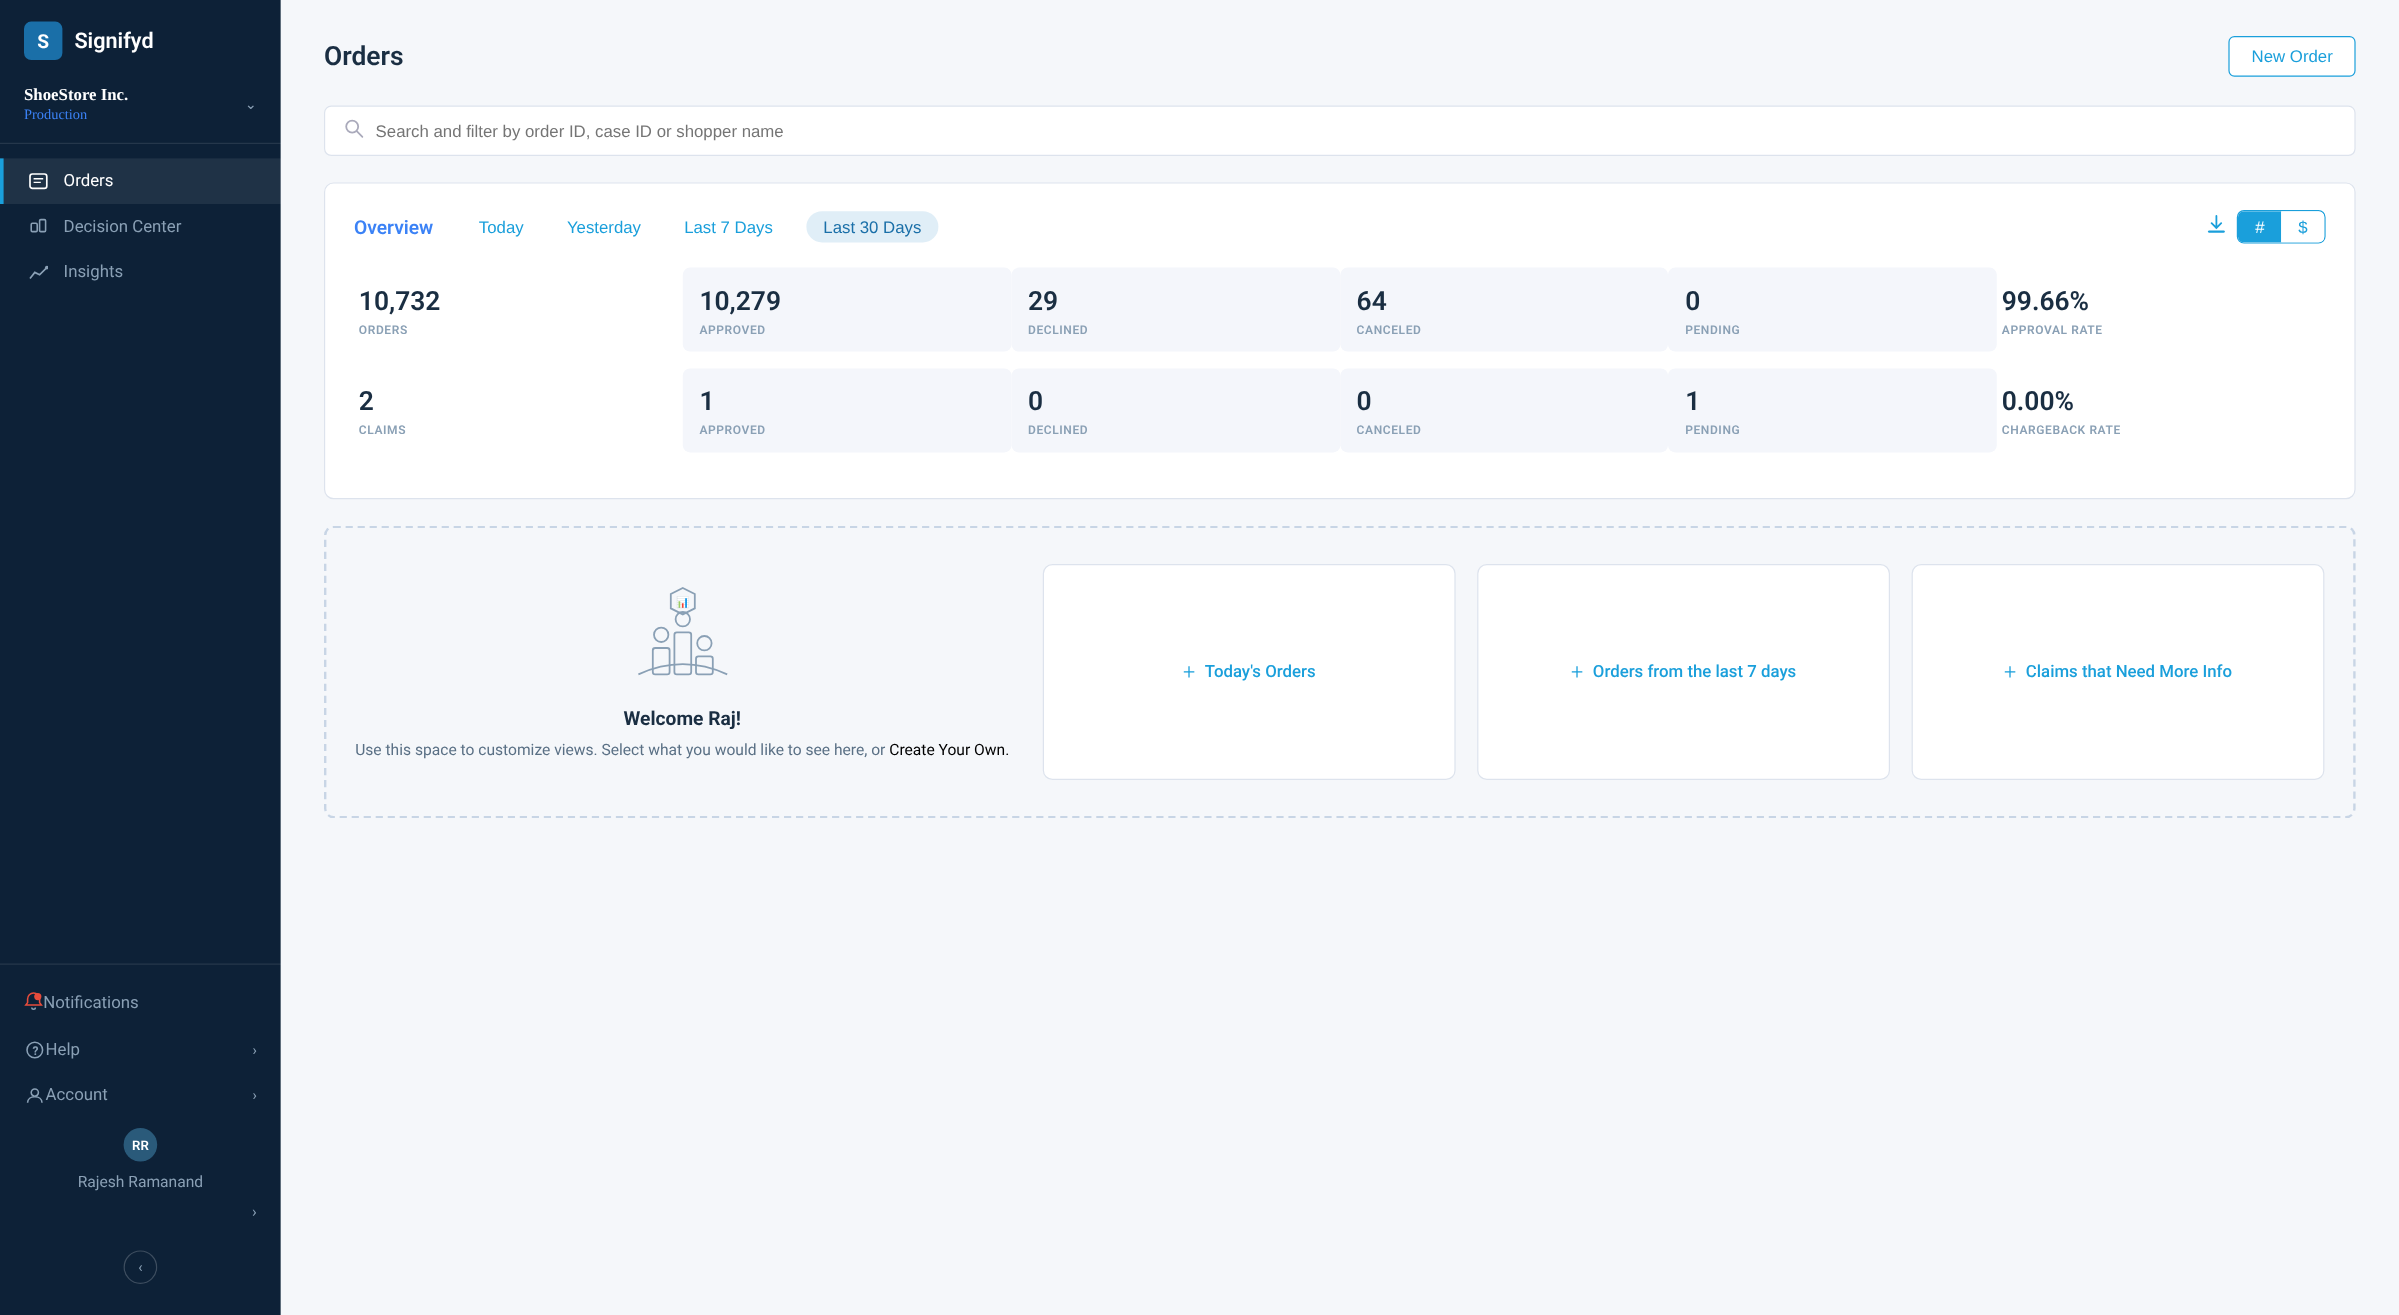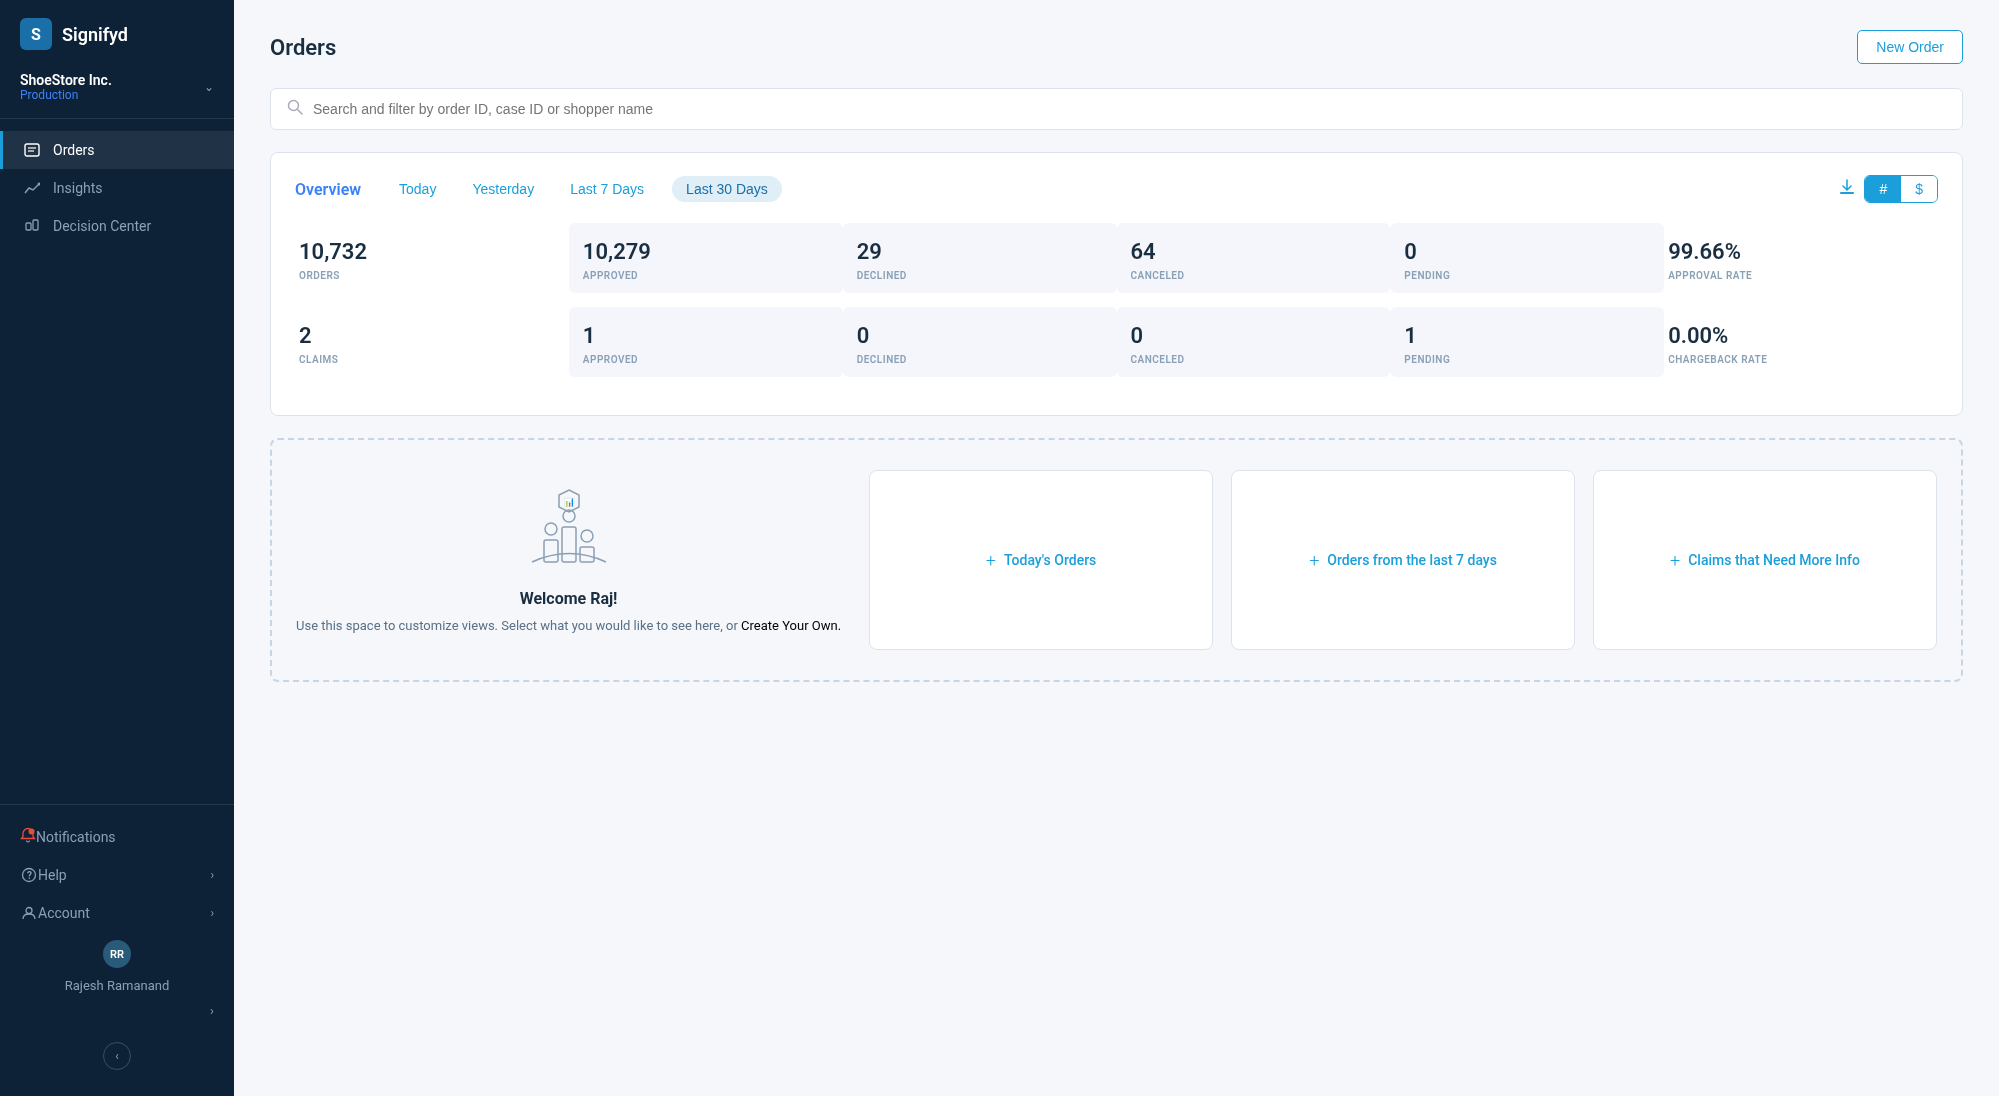--- a/index.html
+++ b/index.html
@@ -26,20 +26,21 @@
       background: #1a6fa8;
       border-radius: 6px;
       display: flex; align-items: center; justify-content: center;
       font-size: 16px; color: #fff; font-weight: bold;
     }
     .logo-text { font-size: 18px; font-weight: 600; color: #fff; }
     .sidebar-account {
       display: flex; align-items: center; justify-content: space-between;
       padding: 8px 20px 16px;
       border-bottom: 1px solid rgba(255,255,255,0.1);
+      font-family: Liberation Serif, serif;
     }
     .sidebar-account-name { font-size: 14px; font-weight: 600; color: #fff; }
     .sidebar-account-sub { font-size: 12px; color: #3b82f6; }
     .chevron-down { font-size: 12px; color: #8aa0b5; }
 
     .sidebar-nav { flex: 1; padding: 12px 0; }
     .nav-item {
       display: flex; align-items: center; gap: 12px;
       padding: 10px 20px;
       cursor: pointer;
@@ -237,34 +238,34 @@
             <rect x="1" y="2" width="14" height="12" rx="2" stroke="#fff" stroke-width="1.4"></rect>
             <line x1="4" y1="6" x2="12" y2="6" stroke="#fff" stroke-width="1.2"></line>
             <line x1="4" y1="9" x2="10" y2="9" stroke="#fff" stroke-width="1.2"></line>
           </svg>
       </span>
       <span>Orders</span>
     </div>
     <div class="nav-item">
       <span class="nav-icon">
         <svg width="16" height="16" viewBox="0 0 16 16" fill="none">
+            <rect x="2" y="5" width="5" height="7" rx="1" stroke="#8aa0b5" stroke-width="1.3"></rect>
+            <rect x="9" y="2" width="5" height="10" rx="1" stroke="#8aa0b5" stroke-width="1.3"></rect>
+          </svg>
+      </span>
+      <span>Decision Center</span>
+    </div>
+    <div class="nav-item">
+      <span class="nav-icon">
+        <svg width="16" height="16" viewBox="0 0 16 16" fill="none">
             <polyline points="1,13 5,8 9,10 15,4" stroke="#8aa0b5" stroke-width="1.4" fill="none"></polyline>
             <circle cx="15" cy="4" r="1.5" fill="#8aa0b5"></circle>
           </svg>
       </span>
       <span>Insights</span>
-    </div>
-    <div class="nav-item">
-      <span class="nav-icon">
-        <svg width="16" height="16" viewBox="0 0 16 16" fill="none">
-            <rect x="2" y="5" width="5" height="7" rx="1" stroke="#8aa0b5" stroke-width="1.3"></rect>
-            <rect x="9" y="2" width="5" height="10" rx="1" stroke="#8aa0b5" stroke-width="1.3"></rect>
-          </svg>
-      </span>
-      <span>Decision Center</span>
     </div>
   </nav>
 
   <div class="sidebar-bottom">
     <div class="sidebar-bottom-item">
       <span class="notif-wrap">
         <svg width="16" height="16" viewBox="0 0 16 16" fill="none">
             <path d="M8 1.5a5 5 0 0 1 5 5v3l1.5 2h-13L3 9.5v-3a5 5 0 0 1 5-5z" stroke="#e74c3c" stroke-width="1.3"></path>
             <path d="M6.5 13.5a1.5 1.5 0 0 0 3 0" stroke="#8aa0b5" stroke-width="1.2"></path>
             <circle cx="11.5" cy="4.5" r="3" fill="#e74c3c"></circle>

